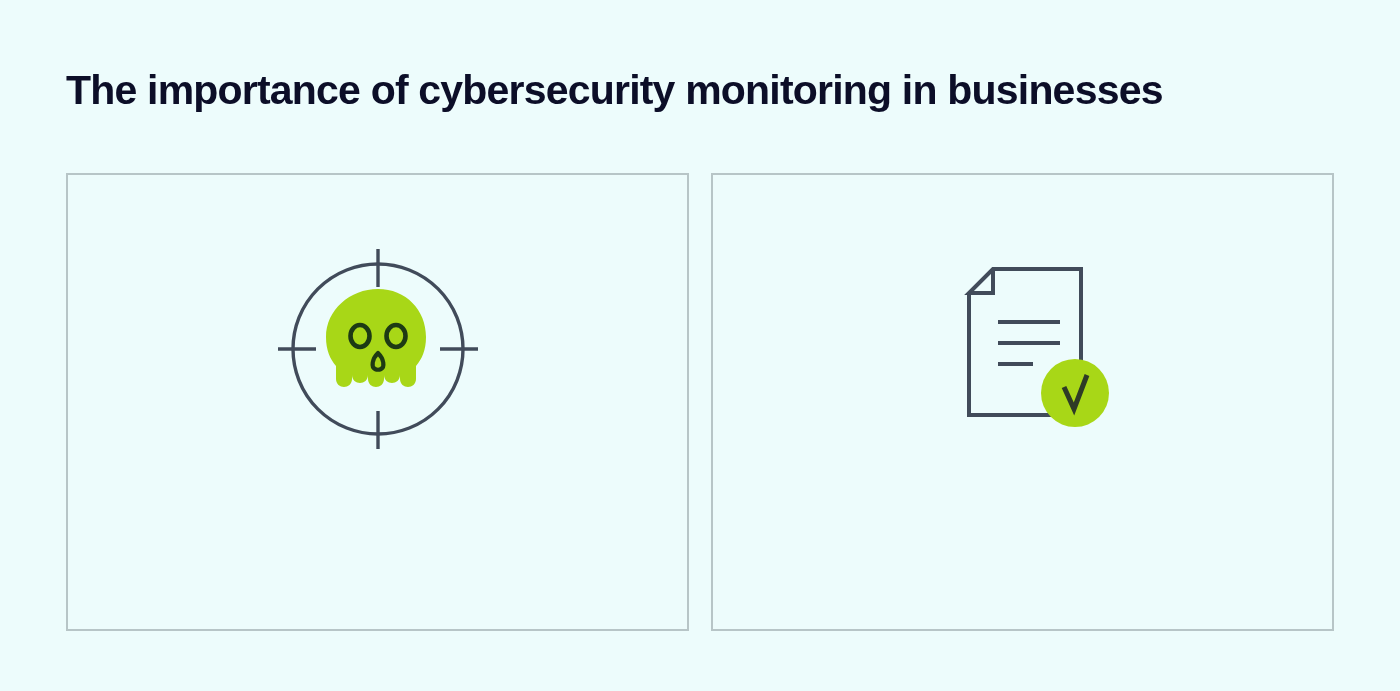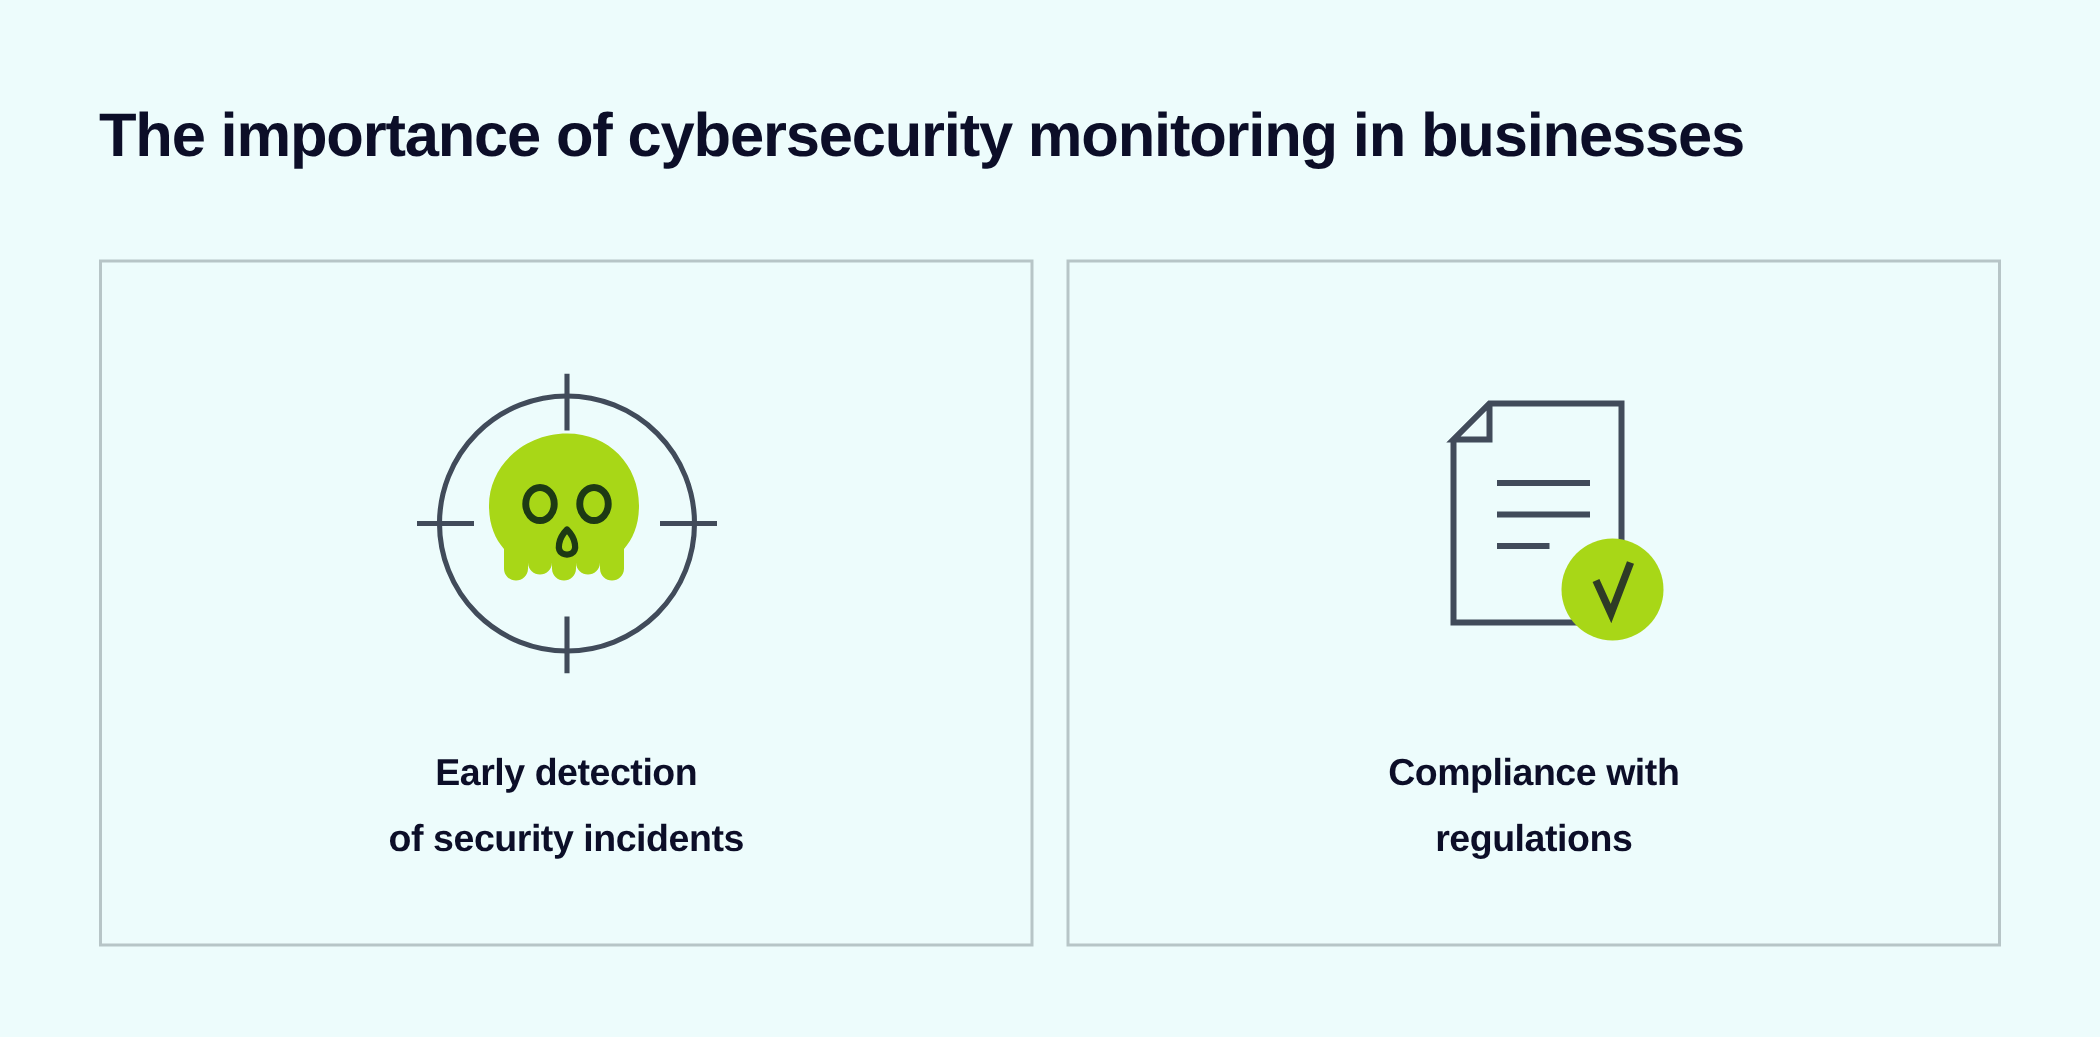--- a/index.html
+++ b/index.html
@@ -126,39 +126,35 @@
               C 62 138 58 135 58 130
               L58 117
               C 52 110 48 101 48 88
               C 48 61 72 40 100 40 Z"></path>
             <ellipse cx="82" cy="87" rx="9.5" ry="11" fill="none" stroke="#1D3A14" stroke-width="4.6"></ellipse>
             <ellipse cx="118" cy="87" rx="9.5" ry="11" fill="none" stroke="#1D3A14" stroke-width="4.6"></ellipse>
             <path d="M100 104 C 106 110 107 118 103 120 C 101 121 99 121 97 120 C 93 118 94 110 100 104 Z" fill="none" stroke="#1D3A14" stroke-width="4.2" stroke-linejoin="round"></path>
           </g>
         </svg>
       </div>
-      <div class="card-label">Early detection
-of security incidents</div>
     </div>
 
 
     <div class="card">
       <div class="card-icon">
         <svg width="200" height="200" viewBox="0 0 200 200">
 
           <path d="M46 44 L46 166 L 158 166 M158 166 L158 20 L70 20 L46 44 L70 44 L70 20" fill="none" stroke="#414B5A" stroke-width="4" stroke-linejoin="miter" stroke-linecap="butt"></path>
 
           <g stroke="#414B5A" stroke-width="4" stroke-linecap="butt">
             <line x1="75" y1="73" x2="137" y2="73"></line>
             <line x1="75" y1="94" x2="137" y2="94"></line>
             <line x1="75" y1="115" x2="110" y2="115"></line>
           </g>
 
           <circle cx="152" cy="144" r="34" fill="#A8D717"></circle>
           <path d="M141 138 L 151 160 L 164 126" fill="none" stroke="#2E3B26" stroke-width="5" stroke-linecap="butt" stroke-linejoin="miter"></path>
         </svg>
       </div>
-      <div class="card-label">Compliance with
-regulations</div>
     </div>
 
   </div>
 </div>
 
 </body></html>

